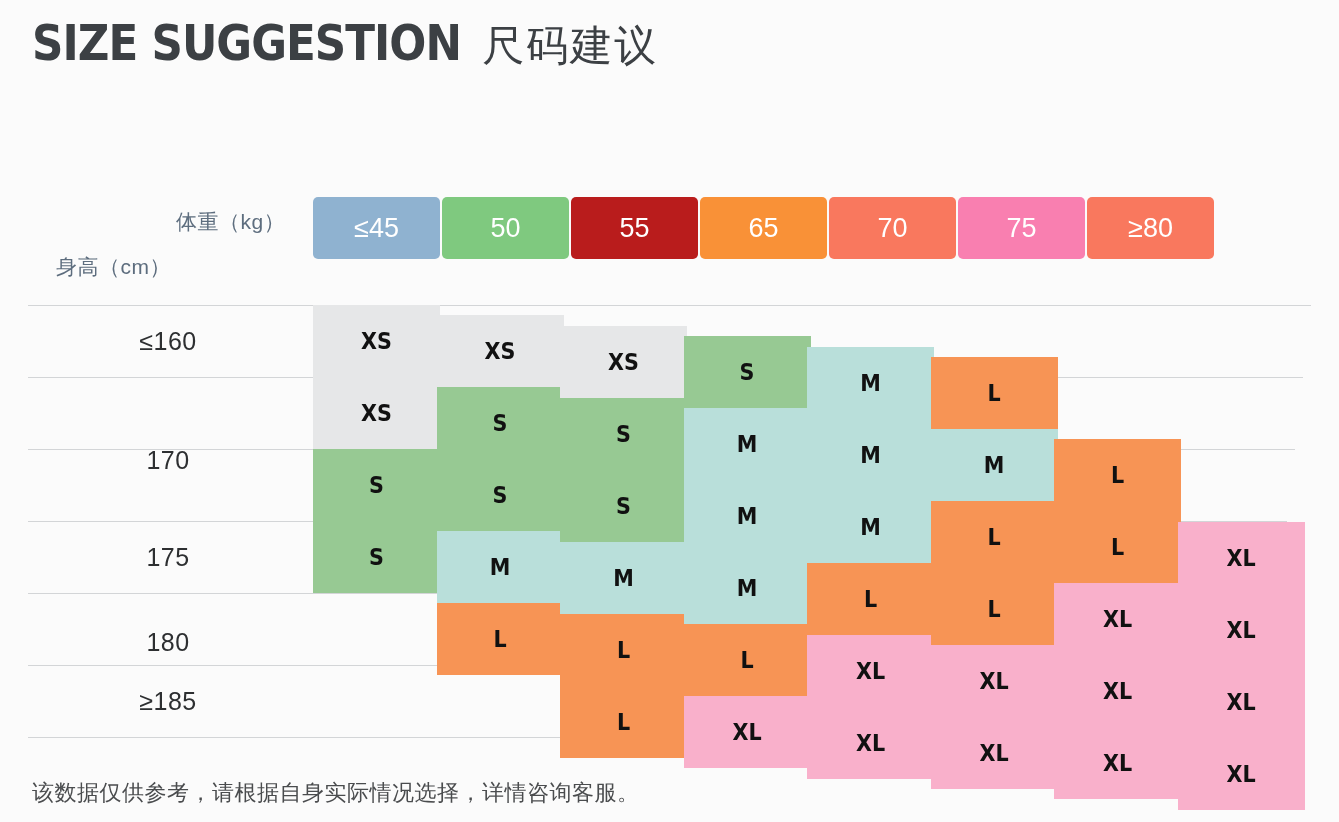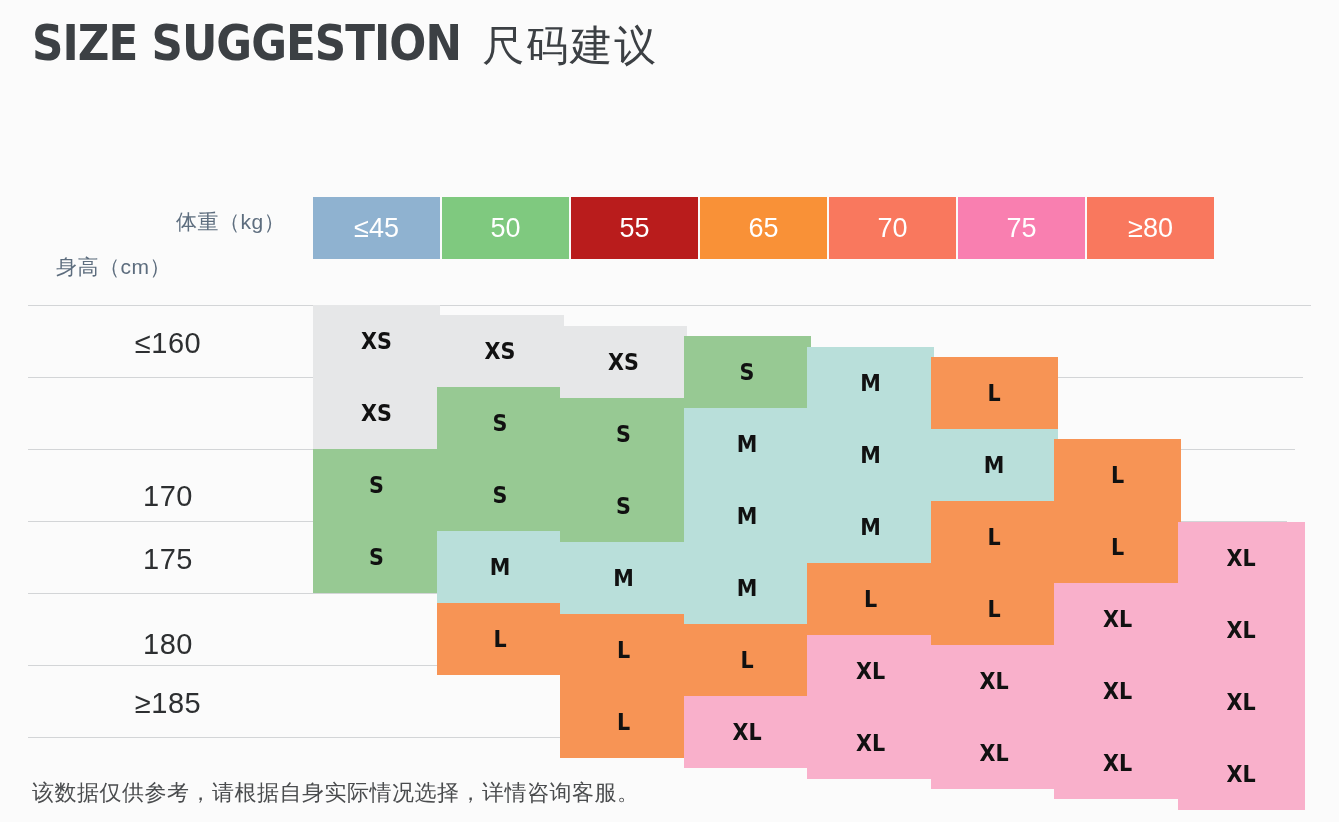--- a/index.html
+++ b/index.html
@@ -70,21 +70,21 @@
   .hdr-cell {
     width: 127px;
     height: 62px;
     margin-right: 2px;
     display: flex;
     align-items: center;
     justify-content: center;
     color: #ffffff;
     font-size: 27px;
     font-weight: 500;
-    border-radius: 0;
+    border-radius: 5px;
     box-sizing: border-box;
   }
   .hdr-cell:last-child { margin-right: 0; }
 
   
   #grid {
     position: absolute;
     left: 0;
     top: 0;
     width: 1339px;
@@ -93,21 +93,21 @@
   }
   .row-line {
     position: absolute;
     height: 1px;
     background: #d3d5d7;
   }
   .row-label {
     position: absolute;
     width: 280px;
     text-align: center;
-    font-size: 29px;
+    font-size: 25px;
     color: #2d2f31;
     letter-spacing: 0.5px;
   }
 
   
   .cell {
     position: absolute;
     width: 127px;
     display: flex;
     align-items: center;
@@ -150,21 +150,21 @@
     <div class="hdr-cell" style="background: rgb(249, 120, 94);">70</div>
     <div class="hdr-cell" style="background: rgb(249, 127, 176);">75</div>
     <div class="hdr-cell" style="background: rgb(249, 120, 94);">≥80</div>
   </div>
 
 <div id="grid">
     <div class="row-line" style="left: 28px; top: 305px; width: 1283px;"></div>
     <div class="row-label" style="left: 28px; top: 327px;">≤160</div>
     <div class="row-line" style="left: 28px; top: 377px; width: 1275px;"></div>
     <div class="row-line" style="left: 28px; top: 449px; width: 1267px;"></div>
-    <div class="row-label" style="left: 28px; top: 480px;">170</div>
+    <div class="row-label" style="left: 28px; top: 446px;">170</div>
     <div class="row-line" style="left: 28px; top: 521px; width: 1259px;"></div>
     <div class="row-label" style="left: 28px; top: 543px;">175</div>
     <div class="row-line" style="left: 28px; top: 593px; width: 1251px;"></div>
     <div class="row-label" style="left: 28px; top: 615px; margin-top: 13px;">180</div>
     <div class="row-line" style="left: 28px; top: 665px; width: 1243px;"></div>
     <div class="row-label" style="left: 28px; top: 687px;">≥185</div>
     <div class="row-line" style="left: 28px; top: 737px; width: 540px;"></div>
     <div class="cell" style="left: 313px; top: 305px; height: 72px; background: rgb(230, 231, 232);">XS</div>
     <div class="cell" style="left: 313px; top: 377px; height: 72px; background: rgb(230, 231, 232);">XS</div>
     <div class="cell" style="left: 313px; top: 449px; height: 72px; background: rgb(151, 201, 147);">S</div>

